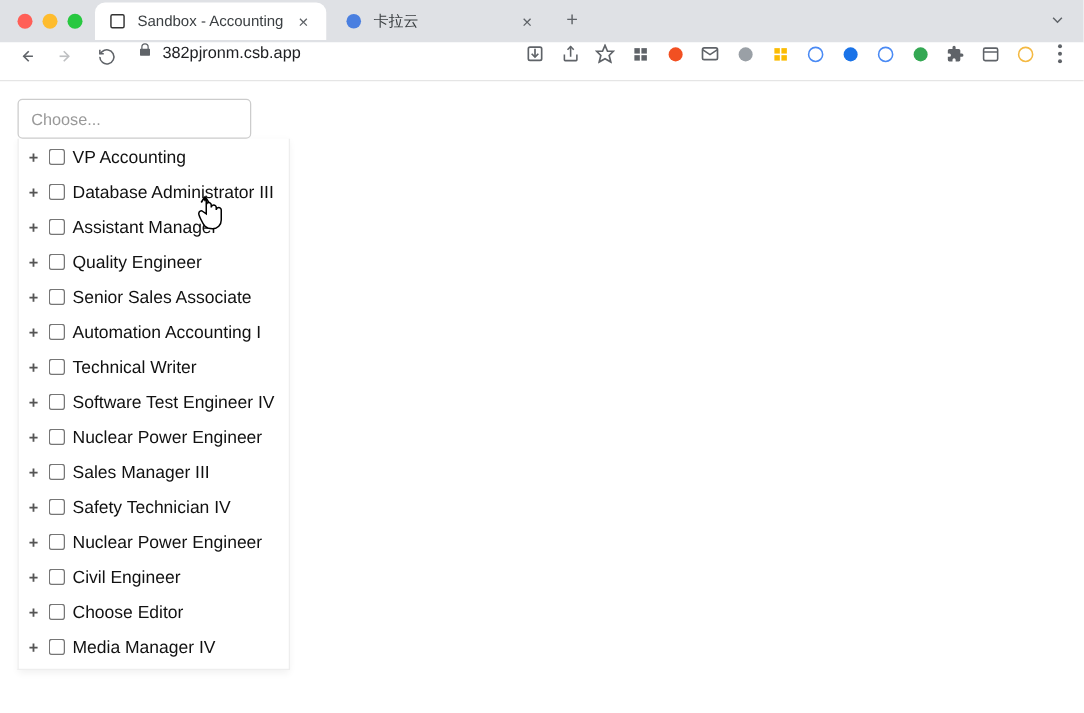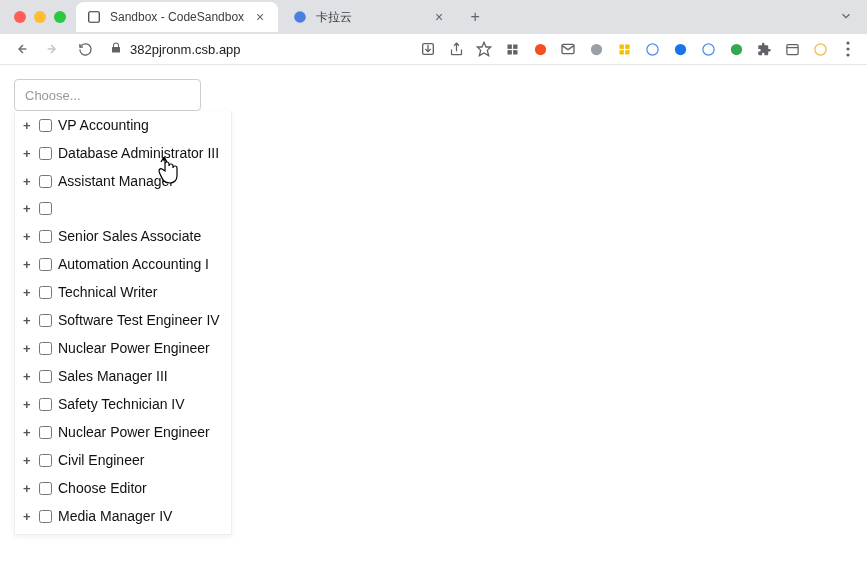--- a/index.html
+++ b/index.html
@@ -64,21 +64,21 @@
       border-radius:50%;
     }
     .chevron-down-strip {
       margin-left: auto;
       padding: 0 6px;
       color: #5f6368;
     }
 
     .toolbar {
       display: flex;
-      align-items: center;
+      align-items: flex-start;
       height: 30px;
       padding: 0 10px;
       gap: 10px;
       background: #fff;
     }
     .nav-btn {
       width: 22px; height: 22px;
       display: flex; align-items: center; justify-content: center;
       color: #5f6368; font-size: 15px; cursor: pointer;
     }
@@ -177,21 +177,21 @@
       <div class="light yellow"></div>
       <div class="light green"></div>
     </div>
 
     <div class="tab">
       <span class="favicon">
         <svg width="14" height="14" viewBox="0 0 24 24" fill="none" stroke="#333" stroke-width="2">
             <rect x="3" y="3" width="18" height="18" rx="2"></rect>
           </svg>
       </span>
-      <span class="title">Sandbox - CodeSandbox</span>
+      <span class="title">Sandbox - Accounting</span>
       <span class="close">×</span>
     </div>
 
     <div class="tab inactive">
       <span class="favicon">
         <svg width="14" height="14" viewBox="0 0 24 24">
             <circle cx="12" cy="12" r="10" fill="#4a7fe0"></circle>
           </svg>
       </span>
       <span class="title">卡拉云</span>
@@ -354,20 +354,21 @@
         <span class="label">Database Administrator III</span>
       </div>
       <div class="opt">
         <span class="plus">+</span>
         <input type="checkbox" style="">
         <span class="label">Assistant Manager</span>
       </div>
       <div class="opt">
         <span class="plus">+</span>
         <input type="checkbox" style="">
+        <span class="label">Quality Engineer</span>
       </div>
       <div class="opt">
         <span class="plus">+</span>
         <input type="checkbox" style="">
         <span class="label">Senior Sales Associate</span>
       </div>
       <div class="opt">
         <span class="plus">+</span>
         <input type="checkbox" style="">
         <span class="label">Automation Accounting I</span>

